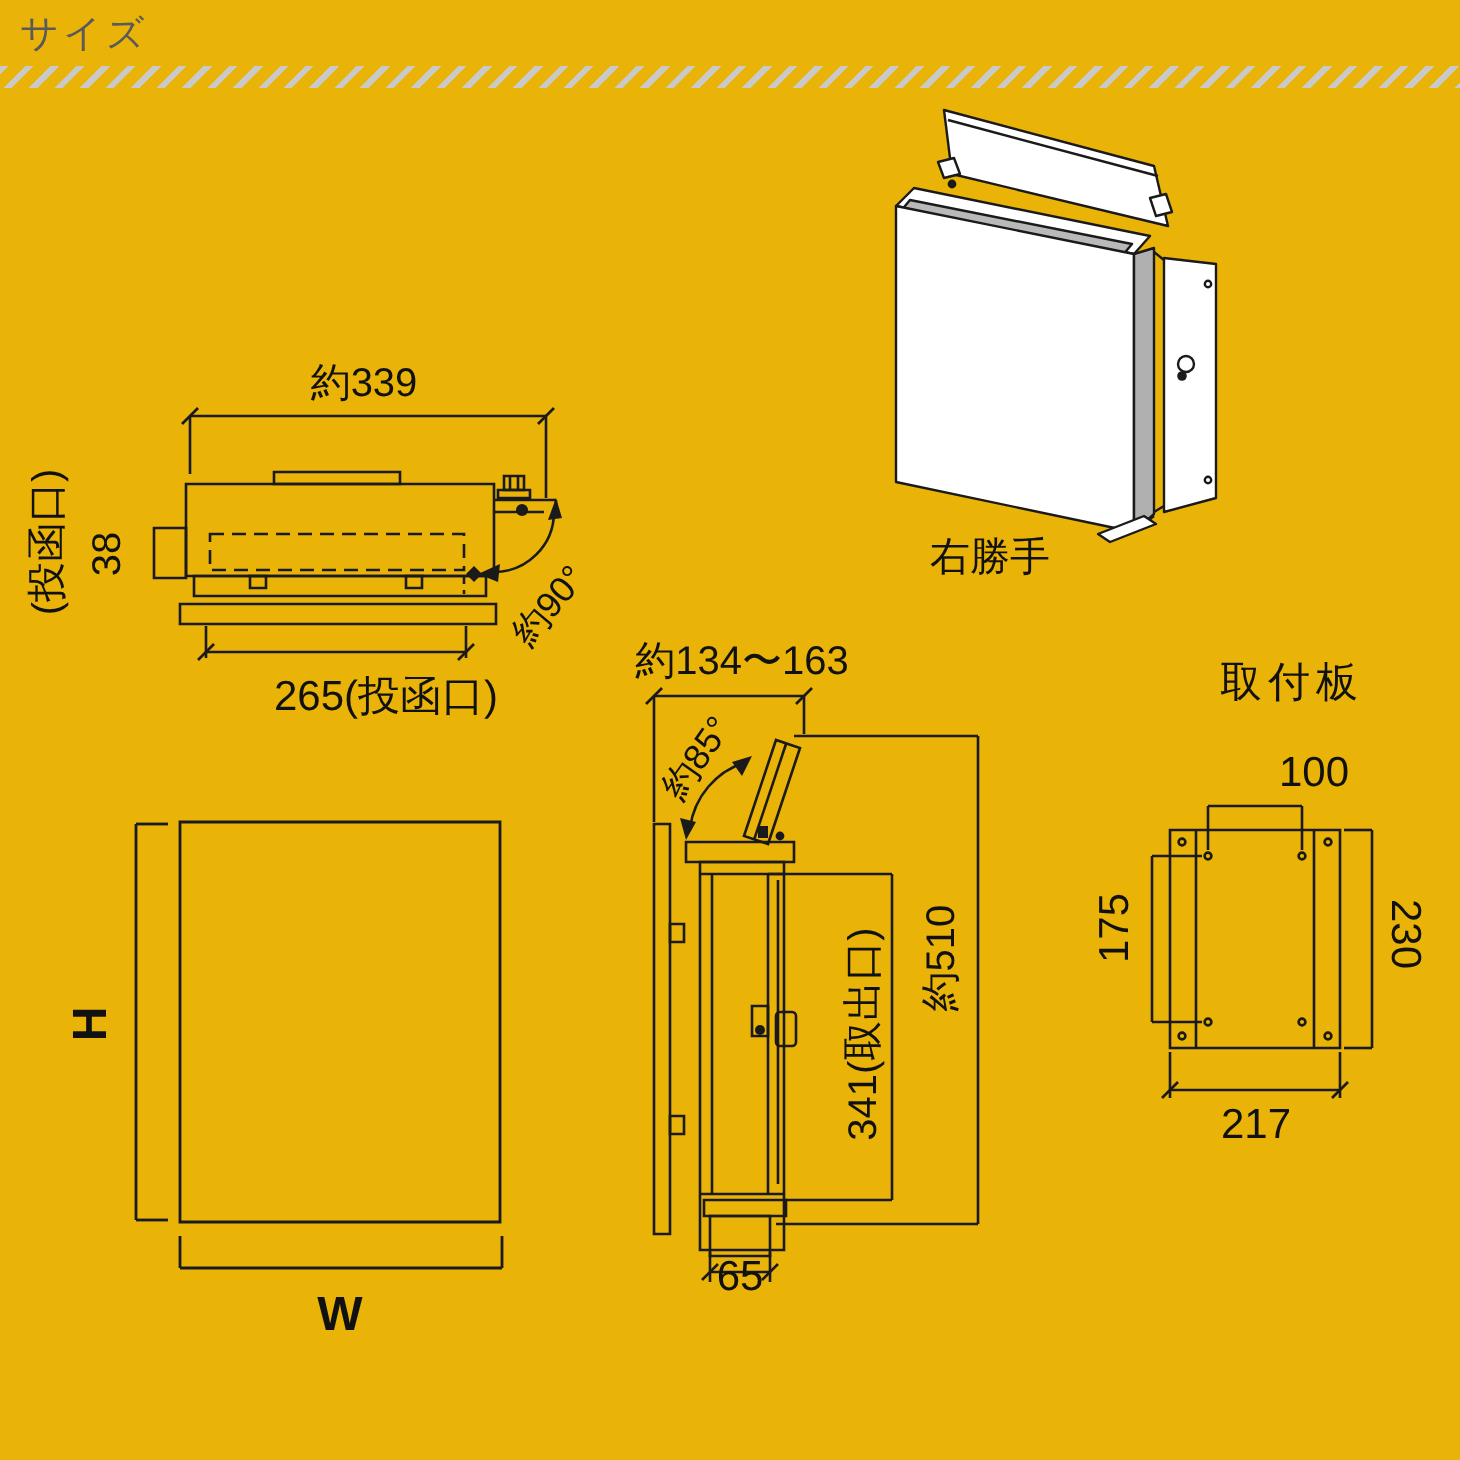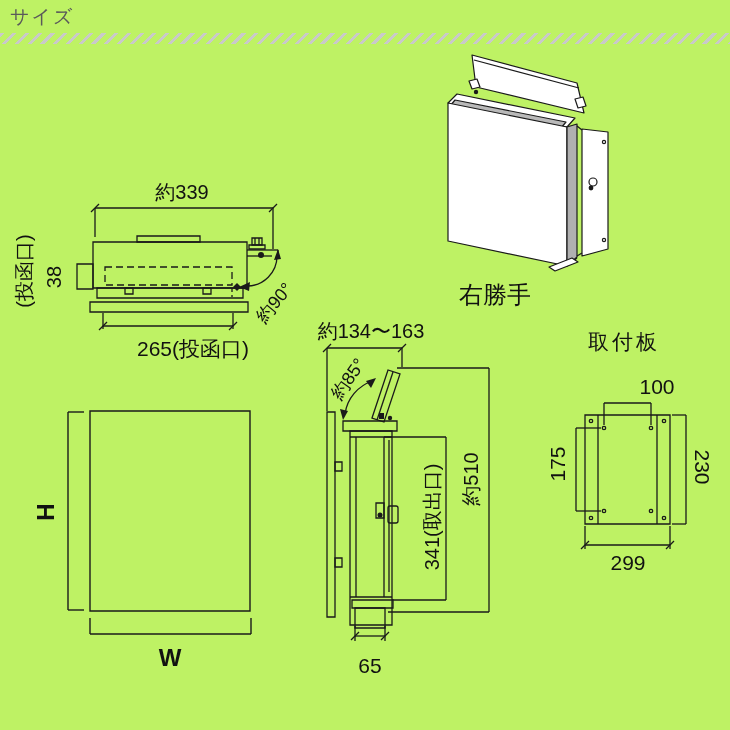--- a/index.html
+++ b/index.html
@@ -1,17 +1,17 @@
 <!DOCTYPE html>
 <html><head>
 <meta charset="utf-8">
 <style>
   html,body{margin:0;padding:0;background:#fff;}
   #canvas{
-    position:relative;width:730px;height:730px;background:#bef264;
+    position:relative;width:730px;height:730px;background:#eab308;
     font-family:"Liberation Sans","DejaVu Sans",sans-serif;overflow:hidden;
   }
   .title{
     position:absolute;left:10px;top:4px;font-size:19px;font-weight:500;
     color:#5a5a5a;letter-spacing:2px;
   }
   .divider{
     position:absolute;left:0;top:33px;width:730px;height:11px;
     background:repeating-linear-gradient(135deg,#c9c9c9 0 3px,transparent 3px 9px);
   }
@@ -99,21 +99,21 @@
 
       <polygon points="582,129 608,132 608,249 582,256"></polygon>
       <path d="M577 126 L582 130" fill="none"></path>
       <path d="M577 256 L582 253" fill="none"></path>
       <circle cx="593" cy="182" r="4"></circle>
       <circle cx="591" cy="188" r="2.4" fill="#1a1a1a" stroke="none"></circle>
       <circle cx="604" cy="142" r="1.6"></circle>
       <circle cx="604" cy="240" r="1.6"></circle>
     </g>
   </svg>
-  <div class="lbl" style="left:455px;top:282px;width:80px;font-size:24px;">右勝手</div>
+  <div class="lbl" style="left:455px;top:268px;width:80px;font-size:20px;">右勝手</div>
 
   <svg style="left:315px;top:340px;" width="185" height="310" viewBox="315 340 185 310">
     <g stroke="#1a1a1a" fill="none" stroke-width="1.3">
 
       <path d="M327 348 H402"></path>
       <path d="M327 348 V411"></path>
       <path d="M402 348 V367"></path>
       <path d="M323 352 L331 344"></path>
       <path d="M398 352 L406 344"></path>
 
@@ -156,21 +156,21 @@
       <path d="M385 626 V641"></path>
       <path d="M355 636 H385"></path>
       <path d="M351 640 L359 632"></path>
       <path d="M381 640 L389 632"></path>
     </g>
   </svg>
   <div class="lbl" style="left:301px;top:320px;width:140px;">約134〜163</div>
   <div class="lbl" style="left:318px;top:369px;width:64px;height:22px;transform:rotate(-55deg);font-size:18px;">約85°</div>
   <div class="lbl" style="left:348px;top:505px;width:170px;height:24px;transform:rotate(-90deg);">341(取出口)</div>
   <div class="lbl" style="left:427px;top:467px;width:90px;height:24px;transform:rotate(-90deg);">約510</div>
-  <div class="lbl big" style="left:346px;top:654px;width:48px;">65</div>
+  <div class="lbl big" style="left:346px;top:627px;width:48px;">65</div>
 
   <svg style="left:60px;top:405px;" width="200" height="240" viewBox="60 405 200 240">
     <g stroke="#1a1a1a" fill="none" stroke-width="1.4">
       <rect x="90" y="411" width="160" height="200"></rect>
       <path d="M68 412 H84"></path>
       <path d="M68 610 H84"></path>
       <path d="M68 412 V610"></path>
       <path d="M90 618 V634"></path>
       <path d="M251 618 V634"></path>
       <path d="M90 634 H251"></path>
@@ -205,19 +205,19 @@
       <path d="M672 524 H686"></path>
       <path d="M686 415 V524"></path>
 
       <path d="M585 526 V549"></path>
       <path d="M670 526 V549"></path>
       <path d="M585 545 H670"></path>
       <path d="M581 549 L589 541"></path>
       <path d="M666 549 L674 541"></path>
     </g>
   </svg>
-  <div class="lbl big" style="left:578px;top:330px;letter-spacing:3px;width:92px;">取付板</div>
+  <div class="lbl big" style="left:600px;top:330px;letter-spacing:3px;width:92px;">取付板</div>
   <div class="lbl big" style="left:631px;top:375px;width:52px;">100</div>
   <div class="lbl big" style="left:528px;top:452px;width:60px;height:24px;transform:rotate(-90deg);">175</div>
   <div class="lbl big" style="left:672px;top:455px;width:60px;height:24px;transform:rotate(90deg);">230</div>
-  <div class="lbl big" style="left:602px;top:551px;width:52px;">299</div>
+  <div class="lbl big" style="left:602px;top:551px;width:52px;">217</div>
 
 </div>
 
 </body></html>

